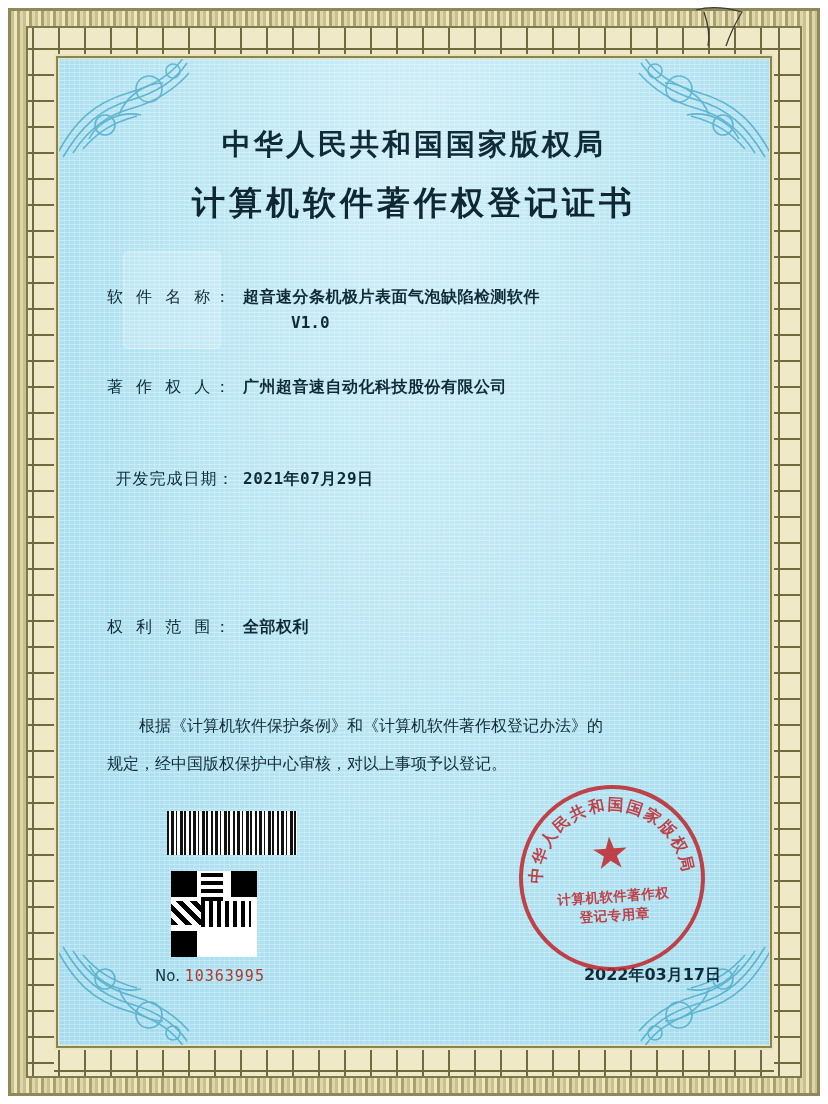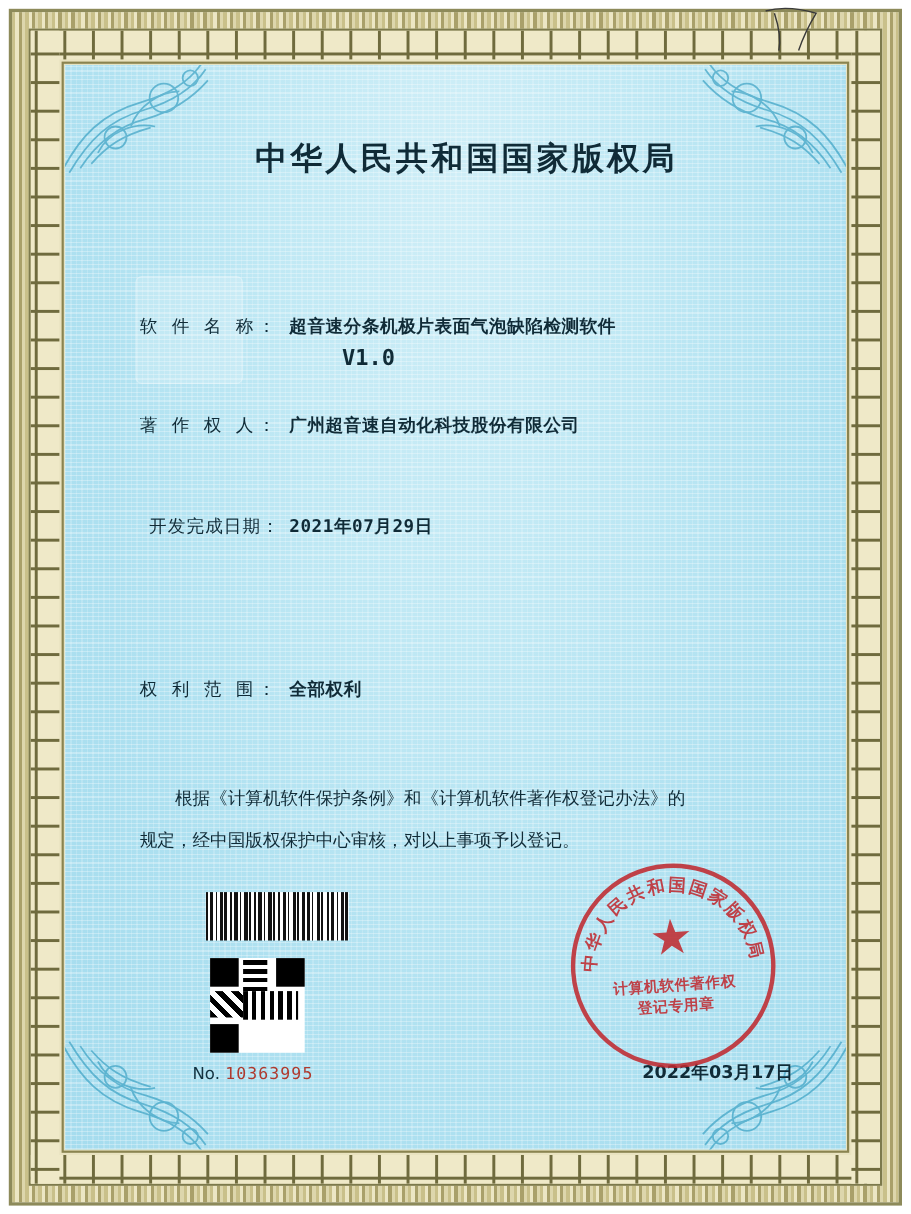--- a/index.html
+++ b/index.html
@@ -101,21 +101,20 @@
     border-radius: 6px;
     background: rgba(255,255,255,0.18);
     border: 1px solid rgba(255,255,255,0.25);
   }
 
   
   .content {
     position: absolute;
     inset: 0;
     color: #17333f;
-    margin-left: 20px;
   }
   .title1 {
     position: absolute;
     top: 66px; left: 0; right: 0;
     text-align: center;
     font-family: "DejaVu Serif", "Liberation Serif", serif;
     font-size: 29px;
     font-weight: bold;
     letter-spacing: 3px;
     color: #102b37;
@@ -154,21 +153,21 @@
   }
   .field .lbl.tight { letter-spacing: 1px; text-align: center; }
   .field .val {
     font-weight: bold;
     letter-spacing: 0.5px;
   }
   .val2 {
     position: absolute;
     left: 184px;
     font-weight: bold;
-    font-size: 20px;
+    font-size: 16px;
     font-family: "DejaVu Sans Mono", "Liberation Mono", monospace;
   }
 
   .f-name    { top: 228px; }
   .f-owner   { top: 318px; }
   .f-devdate { top: 410px; }
   .f-pubdate { top: 455px; }
   .f-acq     { top: 510px; }
   .f-scope   { top: 558px; }
   .f-regno   { top: 606px; }
@@ -342,20 +341,21 @@
         <path d="M36 86 C 46 66, 70 58, 88 62"></path>
         <path d="M66 62 C 72 44, 92 30, 110 30"></path>
       </g>
     </svg>
 
     <div class="watermark-emblem"></div>
 
     <div class="content">
 
       <div class="title1">中华人民共和国国家版权局</div>
+      <div class="title2">计算机软件著作权登记证书</div>
 
 
       <div class="field f-name">
         <span class="lbl">软 件 名 称：</span><span class="val">超音速分条机极片表面气泡缺陷检测软件</span>
         <div class="val2" style="top:26px;">V1.0</div>
       </div>
 
       <div class="field f-owner">
         <span class="lbl">著 作 权 人：</span><span class="val">广州超音速自动化科技股份有限公司</span>
       </div>

